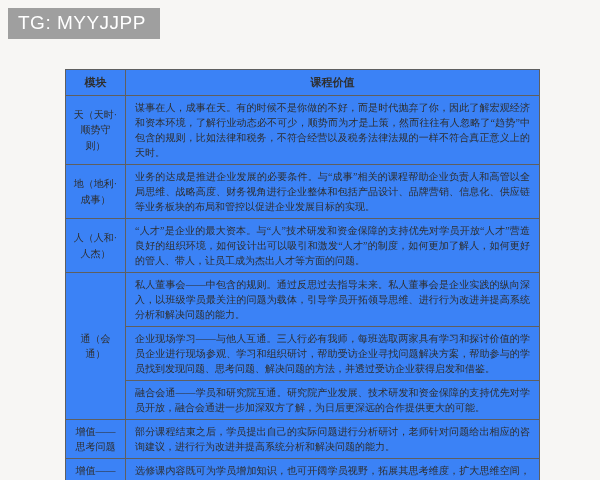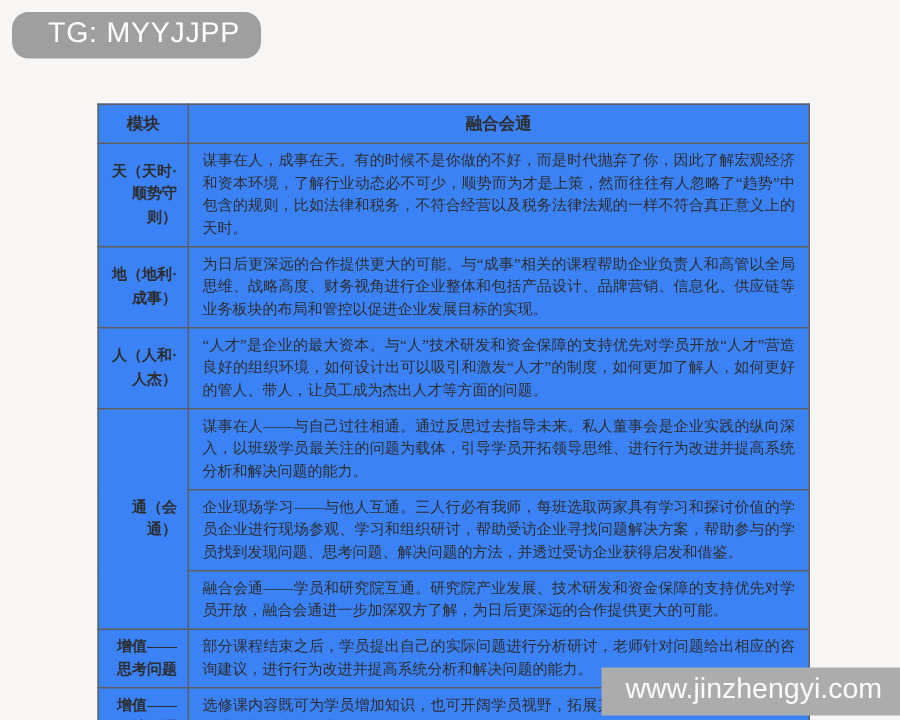--- a/index.html
+++ b/index.html
@@ -9,43 +9,42 @@
     width:600px; height:480px;
     background:#f7f6f4;
     font-family:"Liberation Serif", serif;
     overflow:hidden;
   }
   .badge {
     position:absolute; left:8px; top:8px;
     background:#9f9f9f; color:#ffffff;
     font-family:"Liberation Sans", sans-serif;
     font-size:19px; letter-spacing:0.5px;
-    padding:4px 14px 5px 24px;
-    border-radius:11px;
+    padding:4px 14px 5px 10px;
   }
   table.course {
     position:absolute; left:65px; top:47px;
     width:475px; border-collapse:collapse;
     background:#3b82f6;
     table-layout:fixed;
     margin-top:22px;
   }
   table.course col.c-module { width:60px; }
   table.course th, table.course td {
     border:1px solid #5f5f5f;
     color:#2e2e2e;
     vertical-align:middle;
   }
   table.course th {
     font-size:11px; font-weight:bold;
     padding:5px 3px; text-align:center;
   }
   td.module {
-    font-size:10px; font-weight:bold;
-    text-align:right; line-height:1.55;
+    font-size:10px; font-weight:normal;
+    text-align:center; line-height:1.55;
     padding:3px 7px;
   }
   td.value {
     font-size:10px; line-height:15px;
     padding:4px 9px;
     text-align:justify;
     text-justify:inter-ideograph;
   }
   .watermark {
     position:absolute; right:0; bottom:3px;
@@ -63,52 +62,51 @@
   <div class="badge">TG: MYYJJPP</div>
 
   <table class="course">
     <colgroup>
       <col class="c-module">
       <col class="c-value">
     </colgroup>
     <thead>
       <tr>
         <th>模块</th>
-        <th>融合会通</th>
+        <th>课程价值</th>
       </tr>
     </thead>
     <tbody>
       <tr>
         <td class="module">天（天时·顺势守则）</td>
         <td class="value">谋事在人，成事在天。有的时候不是你做的不好，而是时代抛弃了你，因此了解宏观经济和资本环境，了解行业动态必不可少，顺势而为才是上策，然而往往有人忽略了“趋势”中包含的规则，比如法律和税务，不符合经营以及税务法律法规的一样不符合真正意义上的天时。</td>
       </tr>
       <tr>
         <td class="module">地（地利·成事）</td>
-        <td class="value">为日后更深远的合作提供更大的可能。与“成事”相关的课程帮助企业负责人和高管以全局思维、战略高度、财务视角进行企业整体和包括产品设计、品牌营销、信息化、供应链等业务板块的布局和管控以促进企业发展目标的实现。</td>
+        <td class="value">业务的达成是推进企业发展的必要条件。与“成事”相关的课程帮助企业负责人和高管以全局思维、战略高度、财务视角进行企业整体和包括产品设计、品牌营销、信息化、供应链等业务板块的布局和管控以促进企业发展目标的实现。</td>
       </tr>
       <tr>
         <td class="module">人（人和·人杰）</td>
         <td class="value">“人才”是企业的最大资本。与“人”技术研发和资金保障的支持优先对学员开放“人才”营造良好的组织环境，如何设计出可以吸引和激发“人才”的制度，如何更加了解人，如何更好的管人、带人，让员工成为杰出人才等方面的问题。</td>
       </tr>
       <tr>
         <td class="module" rowspan="3">通（会通）</td>
-        <td class="value">谋事在人——与自己过往相通。通过反思过去指导未来。私人董事会是企业实践的纵向深入，以班级学员最关注的问题为载体，引导学员开拓领导思维、进行行为改进并提高系统分析和解决问题的能力。</td>
+        <td class="value">私人董事会——中包含的规则。通过反思过去指导未来。私人董事会是企业实践的纵向深入，以班级学员最关注的问题为载体，引导学员开拓领导思维、进行行为改进并提高系统分析和解决问题的能力。</td>
       </tr>
       <tr>
         <td class="value">企业现场学习——与他人互通。三人行必有我师，每班选取两家具有学习和探讨价值的学员企业进行现场参观、学习和组织研讨，帮助受访企业寻找问题解决方案，帮助参与的学员找到发现问题、思考问题、解决问题的方法，并透过受访企业获得启发和借鉴。</td>
       </tr>
       <tr>
         <td class="value">融合会通——学员和研究院互通。研究院产业发展、技术研发和资金保障的支持优先对学员开放，融合会通进一步加深双方了解，为日后更深远的合作提供更大的可能。</td>
       </tr>
       <tr>
         <td class="module">增值——思考问题</td>
         <td class="value">部分课程结束之后，学员提出自己的实际问题进行分析研讨，老师针对问题给出相应的咨询建议，进行行为改进并提高系统分析和解决问题的能力。</td>
       </tr>
       <tr>
         <td class="module">增值——选修课</td>
         <td class="value">选修课内容既可为学员增加知识，也可开阔学员视野，拓展其思考维度，扩大思维空间，提升自我、助力企业发展。</td>
       </tr>
     </tbody>
   </table>
 
-  <div class="watermark">www.jinzhengyi.com</div>
 
 </div>
 
 </body></html>

